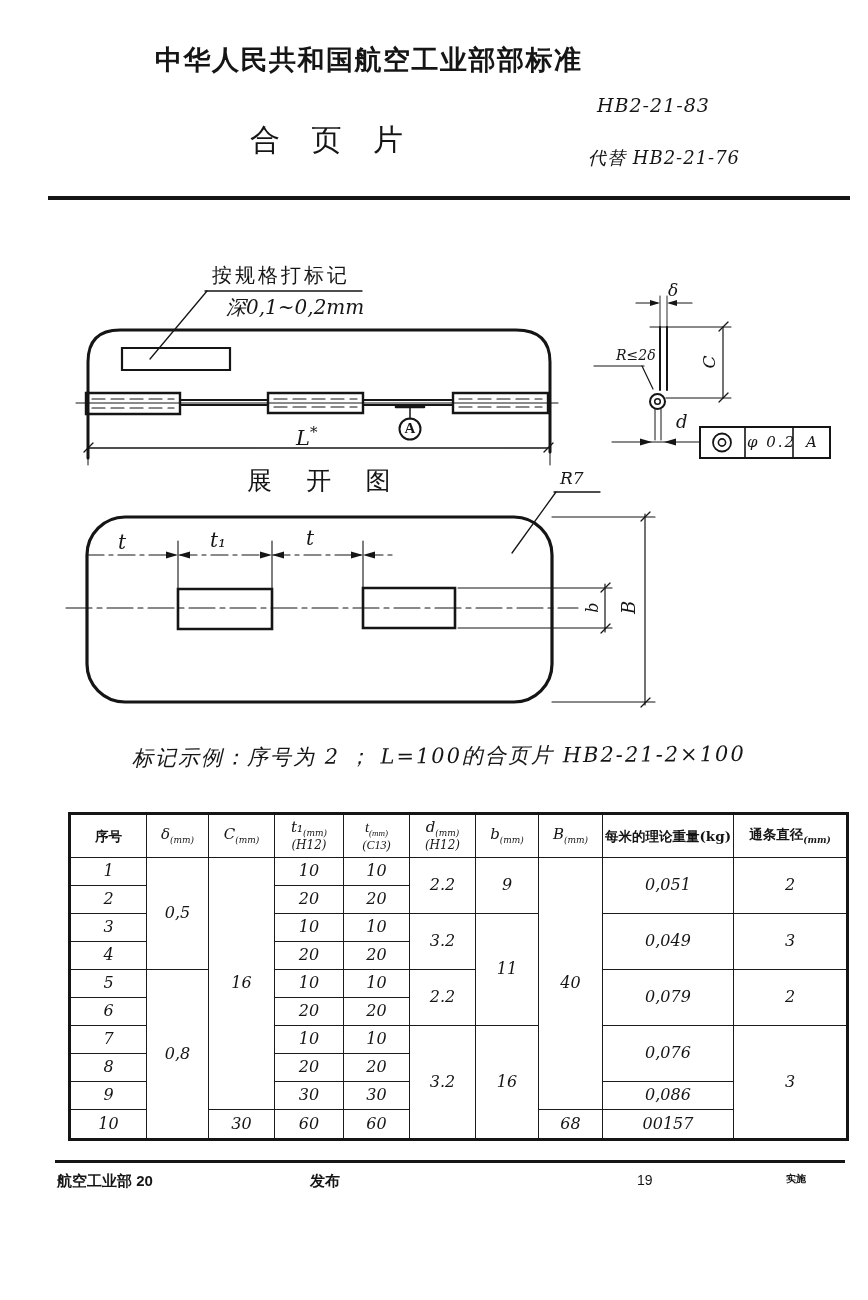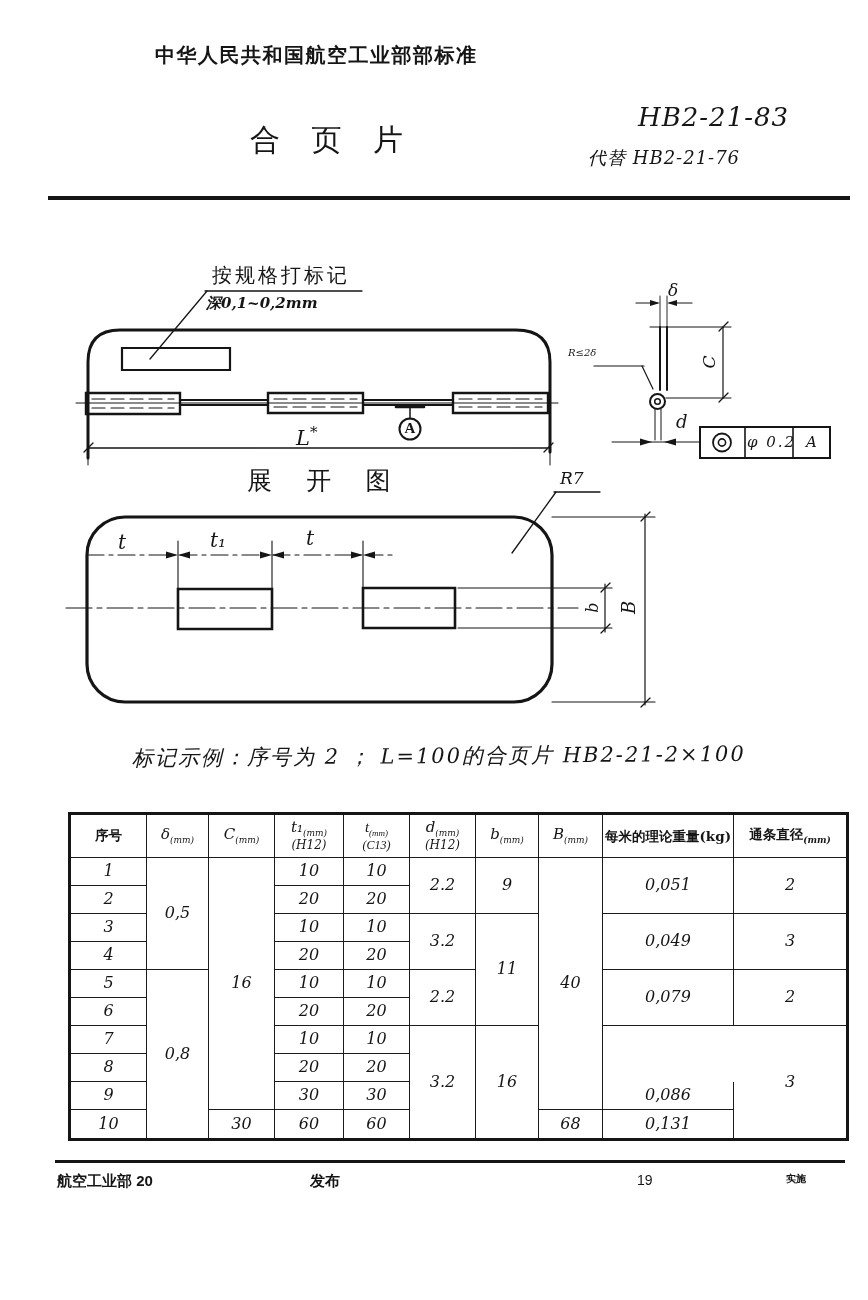--- a/index.html
+++ b/index.html
@@ -33,23 +33,23 @@
     font-size:16px;line-height:1.05;text-align:center;
   }
   .cell.head{font-size:15px;}
   .cell .hl1 sub{font-size:9px;font-style:italic;}
   .cell .hl2{font-size:12px;margin-top:1px;}
   .cell.cjk-head{font-style:normal;font-size:13.5px;font-weight:bold;}
 </style>
 </head>
 <body>
 
-<div class="abs print" style="left:155px;top:42px;font-size:20px;letter-spacing:1.5px;">中华人民共和国航空工业部部标准</div>
-
-<div class="abs hand-i" style="left:597px;top:102px;font-size:26px;letter-spacing:1px;margin-left:41px;">HB2-21-83</div>
+<div class="abs print" style="left:155px;top:42px;font-size:27px;letter-spacing:1.5px;">中华人民共和国航空工业部部标准</div>
+
+<div class="abs hand-i" style="left:597px;top:94px;font-size:19px;letter-spacing:1px;">HB2-21-83</div>
 
 <div class="abs hand" style="left:250px;top:120px;font-size:30px;letter-spacing:12px;">合 页 片</div>
 
 <div class="abs hand-i" style="left:588px;top:146px;font-size:18px;letter-spacing:1px;">代替 HB2-21-76</div>
 
 <div class="abs rule" style="left:48px;top:196px;width:802px;height:4px;"></div>
 
 <svg width="868" height="1300" viewBox="0 0 868 1300">
   <g stroke="#151515" fill="none" stroke-linecap="round">
 
@@ -164,47 +164,47 @@
       <line x1="552" y1="517" x2="655" y2="517" stroke-width="1.1"></line>
       <line x1="552" y1="702" x2="655" y2="702" stroke-width="1.1"></line>
       <line x1="645" y1="514" x2="645" y2="705" stroke-width="1.2"></line>
       <line x1="641" y1="521" x2="650" y2="512" stroke-width="1.2"></line>
       <line x1="641" y1="707" x2="650" y2="698" stroke-width="1.2"></line>
     </g>
   </g>
 </svg>
 
 <div class="abs hand" style="left:212px;top:262px;font-size:20px;letter-spacing:3px;">按规格打标记</div>
-<div class="abs hand-i" style="left:206px;top:294px;font-size:15px;font-weight:bold;">深0,1~0,2mm</div>
+<div class="abs hand-i" style="left:226px;top:294px;font-size:20px;">深0,1~0,2mm</div>
 
 <div class="abs hand-i" style="left:296px;top:423px;font-size:21px;">
   <span>L</span><sup style="font-size:15px;">*</sup>
 </div>
 <div class="abs hand" style="left:404px;top:420px;font-size:15px;font-weight:bold;width:12px;text-align:center;">A</div>
 
 <div class="abs hand" style="left:247px;top:464px;font-size:25px;letter-spacing:14px;">展  开  图</div>
 
 <div class="abs hand-i" style="left:668px;top:280px;font-size:17px;">δ</div>
-<div class="abs hand-i" style="left:568px;top:347px;font-size:10px;">R≤2δ</div>
+<div class="abs hand-i" style="left:616px;top:347px;font-size:14px;">R≤2δ</div>
 <div class="abs hand-i rot" style="left:702px;top:352px;font-size:17px;">C</div>
 <div class="abs hand-i" style="left:676px;top:411px;font-size:18px;">d</div>
 <div class="abs hand-i" style="left:747px;top:433px;font-size:15px;letter-spacing:2px;">φ 0.2</div>
 <div class="abs hand-i" style="left:806px;top:433px;font-size:15px;">A</div>
 
 <div class="abs hand-i" style="left:118px;top:530px;font-size:20px;">t</div>
 <div class="abs hand-i" style="left:210px;top:528px;font-size:20px;">t₁</div>
 <div class="abs hand-i" style="left:306px;top:526px;font-size:20px;">t</div>
 <div class="abs hand-i" style="left:560px;top:468px;font-size:17px;">R7</div>
 <div class="abs hand-i rot" style="left:587px;top:598px;font-size:16px;">b</div>
 <div class="abs hand-i rot" style="left:622px;top:597px;font-size:18px;">B</div>
 
 <div class="abs hand-i" style="left:132px;top:742px;font-size:21px;letter-spacing:2px;transform:rotate(-0.4deg);">标记示例：序号为 2 ；  L=100的合页片  HB2-21-2×100</div>
 
 <div class="spec-table">
-    <div class="cell head cjk-head" style="grid-area: 1 / 1; font-family: Liberation Serif, serif;">
+    <div class="cell head cjk-head" style="grid-area: 1 / 1;">
       <div class="hl1"><span>序号</span></div>
     </div>
     <div class="cell head" style="grid-area: 1 / 2;">
       <div class="hl1"><span>δ</span><sub>(mm)</sub></div>
     </div>
     <div class="cell head" style="grid-area: 1 / 3;">
       <div class="hl1"><span>C</span><sub>(mm)</sub></div>
     </div>
     <div class="cell head" style="grid-area: 1 / 4;">
       <div class="hl1"><span>t₁</span><sub>(mm)</sub></div>
@@ -269,22 +269,23 @@
     <div class="cell body" style="grid-area: 6 / 6 / span 2;">2.2</div>
     <div class="cell body" style="grid-area: 8 / 6 / span 4; border-bottom: none;">3.2</div>
     <div class="cell body" style="grid-area: 2 / 7 / span 2;">9</div>
     <div class="cell body" style="grid-area: 4 / 7 / span 4;">11</div>
     <div class="cell body" style="grid-area: 8 / 7 / span 4; border-bottom: none;">16</div>
     <div class="cell body" style="grid-area: 2 / 8 / span 9;">40</div>
     <div class="cell body" style="grid-area: 11 / 8 / span 1; border-bottom: none;">68</div>
     <div class="cell body" style="grid-area: 2 / 9 / span 2;">0,051</div>
     <div class="cell body" style="grid-area: 4 / 9 / span 2;">0,049</div>
     <div class="cell body" style="grid-area: 6 / 9 / span 2;">0,079</div>
+    <div class="cell body" style="grid-area: 8 / 9 / span 2;">0,076</div>
     <div class="cell body" style="grid-area: 10 / 9 / span 1;">0,086</div>
-    <div class="cell body" style="grid-area: 11 / 9 / span 1; border-bottom: none;">0,131</div>
+    <div class="cell body" style="grid-area: 11 / 9 / span 1; border-bottom: none;">00157</div>
     <div class="cell body" style="grid-area: 2 / 10 / span 2; border-right: none;">2</div>
     <div class="cell body" style="grid-area: 4 / 10 / span 2; border-right: none;">3</div>
     <div class="cell body" style="grid-area: 6 / 10 / span 2; border-right: none;">2</div>
     <div class="cell body" style="grid-area: 8 / 10 / span 4; border-right: none; border-bottom: none;">3</div>
   </div>
 
 <div class="abs rule" style="left:55px;top:1160px;width:790px;height:3px;"></div>
 <div class="abs print" style="left:57px;top:1172px;font-size:15px;">航空工业部 20</div>
 <div class="abs print" style="left:310px;top:1172px;font-size:15px;">发布</div>
 <div class="abs" style="left:637px;top:1172px;font-size:14px;">19</div>

